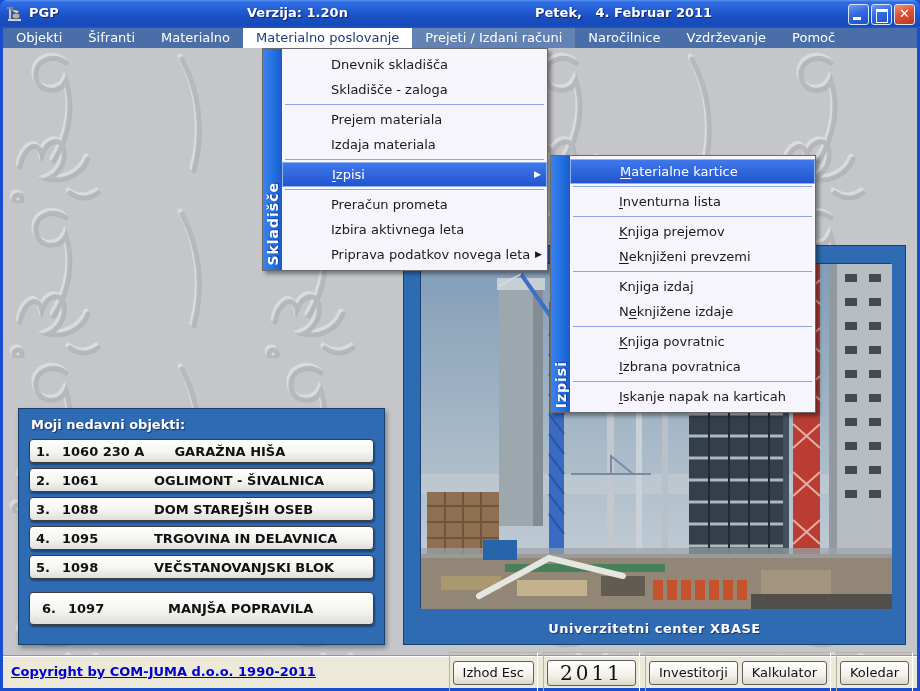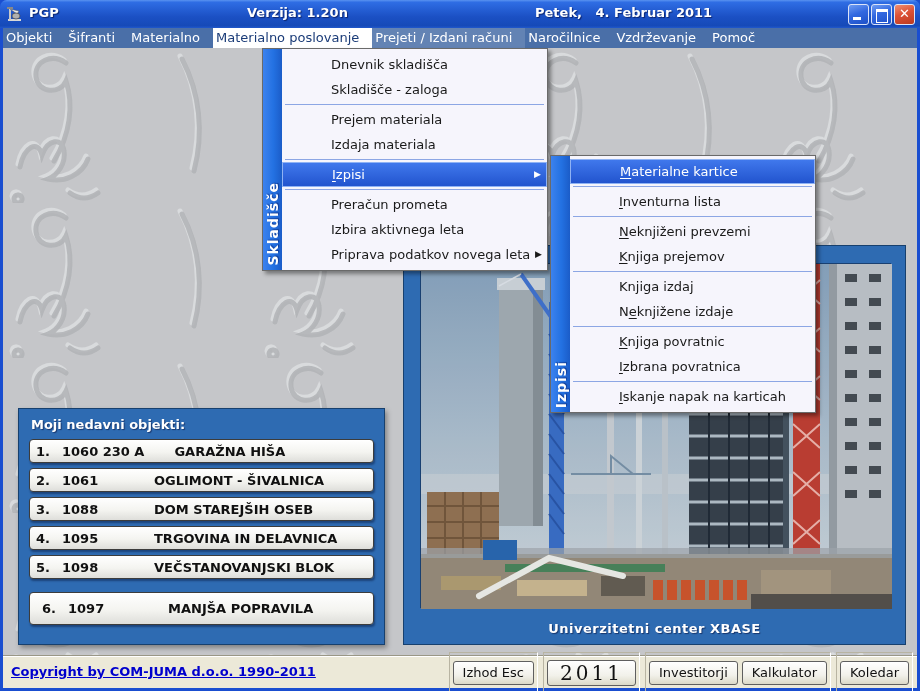--- a/index.html
+++ b/index.html
@@ -29,21 +29,21 @@
   }
   .wbtn.close{background:linear-gradient(160deg,#f09072 0%,#dd5136 45%,#bb3a20 100%);}
   .wbtn.min::after{content:"";position:absolute;left:4px;bottom:4px;width:8px;height:3px;background:#fff;}
   .wbtn.max::after{content:"";position:absolute;left:4px;top:4px;width:10px;height:10px;border:1px solid #fff;border-top-width:3px;}
   .wbtn.close b{position:absolute;left:0;top:1px;width:100%;text-align:center;font-size:13px;font-weight:bold;}
   
   .menubar{
     position:absolute;left:3px;top:28px;width:914px;height:20px;
     background:var(--menubar-bg,#4a6fa8);display:flex;align-items:stretch;z-index:4;
   }
-  .mb-item{color:#fff;font-size:13px;padding:2px 13px 0 3px;cursor:pointer;white-space:nowrap;}
+  .mb-item{color:#fff;font-size:13px;padding:2px 13px 0 13px;cursor:pointer;white-space:nowrap;}
   .mb-item.tinted{background:rgba(255,255,255,0.14);}
   .mb-item.selected{background:#fff;color:var(--menubar-selected-text,#1b3c78);}
   
   .client{
     position:absolute;left:3px;top:48px;width:914px;height:607px;
     background:var(--client-bg,#c5c6c9);z-index:1;
   }
   .client > svg.watermark{position:absolute;left:0;top:0;}
   
   .popup{
@@ -349,22 +349,22 @@
 
   <div class="popup" id="menu-izpisi">
     <div class="strip">
       <span class="strip-label">Izpisi</span>
     </div>
     <div class="list">
         <div class="menu-item selected"><span><u>M</u>aterialne kartice</span></div>
         <div class="menu-sep"></div>
         <div class="menu-item"><span><u>I</u>nventurna lista</span></div>
         <div class="menu-sep"></div>
+        <div class="menu-item"><span><u>K</u>njiga prejemov</span></div>
         <div class="menu-item"><span><u>N</u>eknjiženi prevzemi</span></div>
-        <div class="menu-item"><span><u>K</u>njiga prejemov</span></div>
         <div class="menu-sep"></div>
         <div class="menu-item"><span>Knjiga izdaj</span></div>
         <div class="menu-item"><span>N<u>e</u>knjižene izdaje</span></div>
         <div class="menu-sep"></div>
         <div class="menu-item"><span><u>K</u>njiga povratnic</span></div>
         <div class="menu-item"><span><u>I</u>zbrana povratnica</span></div>
         <div class="menu-sep"></div>
         <div class="menu-item"><span><u>I</u>skanje napak na karticah</span></div>
       </div>
   </div>

